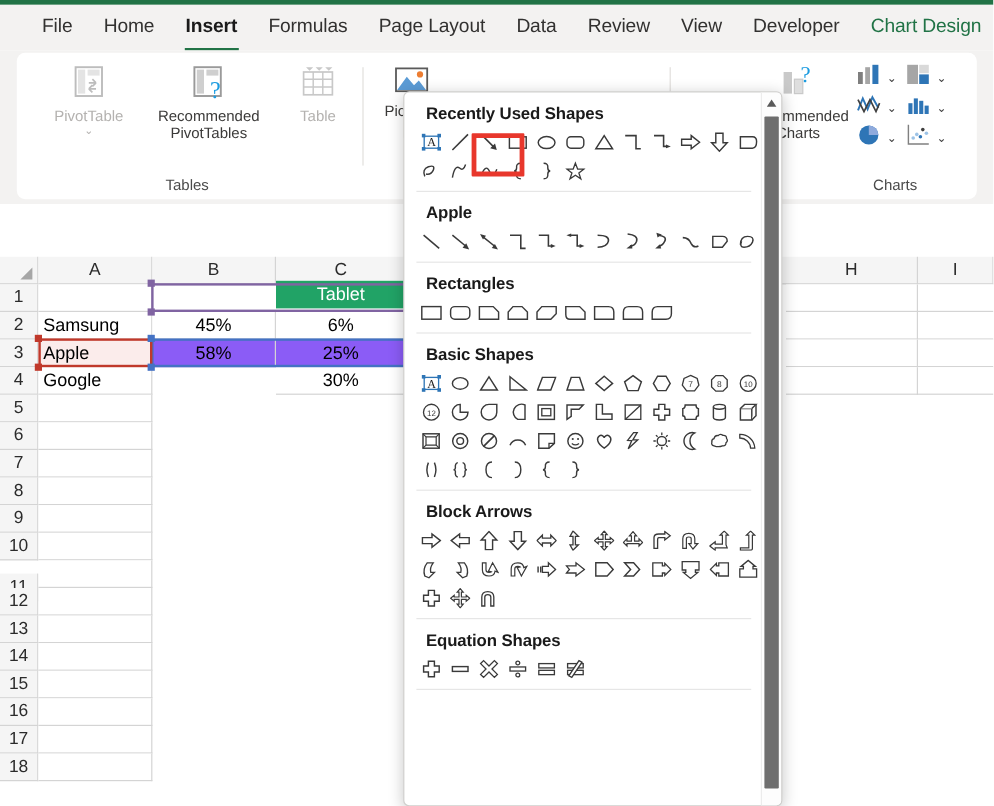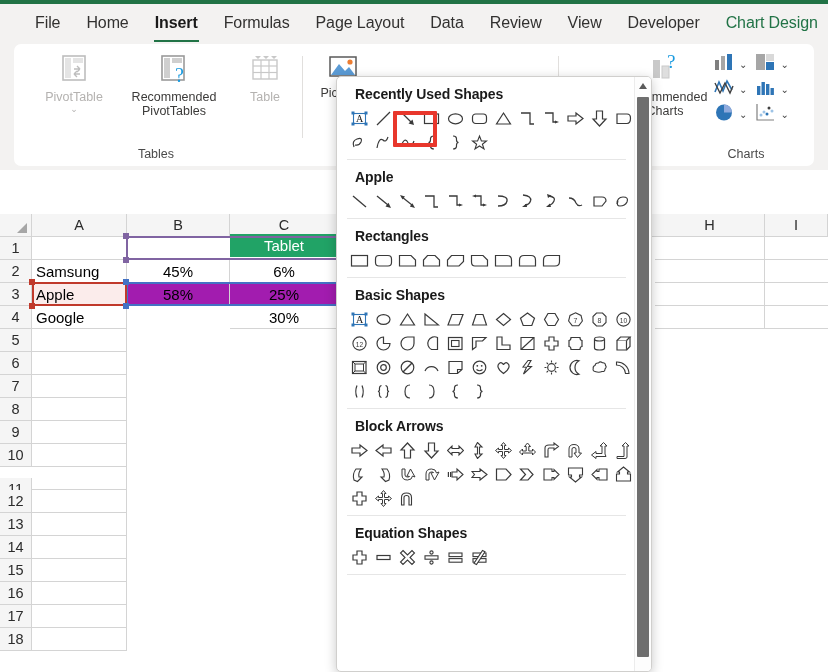--- a/index.html
+++ b/index.html
@@ -129,21 +129,21 @@
   .cell {
     position:absolute; height:23px;
     border-right:1px solid #d4d4d4; border-bottom:1px solid #d4d4d4;
     display:flex; align-items:center;
     font-size:15px; color:#000; background:#fff; overflow:hidden;
     white-space:nowrap; cursor:cell;
   }
   .cell.hdr { background:#21a366; color:#fff; justify-content:center; border-right-color:#fff; border-bottom:none; }
   .cell.num { justify-content:center; }
   .cell.txt { padding-left:4px; }
-  .cell.selrow { background:#a21caf; }
+  .cell.selrow { background:#8b5cf6; }
   .cell.applecell { background:#fbeceb; }
 
   
   .sel-purple {
     position:absolute; border:2px solid #8064a2; pointer-events:none; z-index:12;
   }
   .sel-blue { position:absolute; border:2px solid #4472c4; pointer-events:none; z-index:12; }
   .sel-red  { position:absolute; border:2px solid #c0392b; pointer-events:none; z-index:12; }
   .handle { position:absolute; width:6px; height:6px; z-index:13; pointer-events:none; }
   .h-purple { background:#8064a2; }

